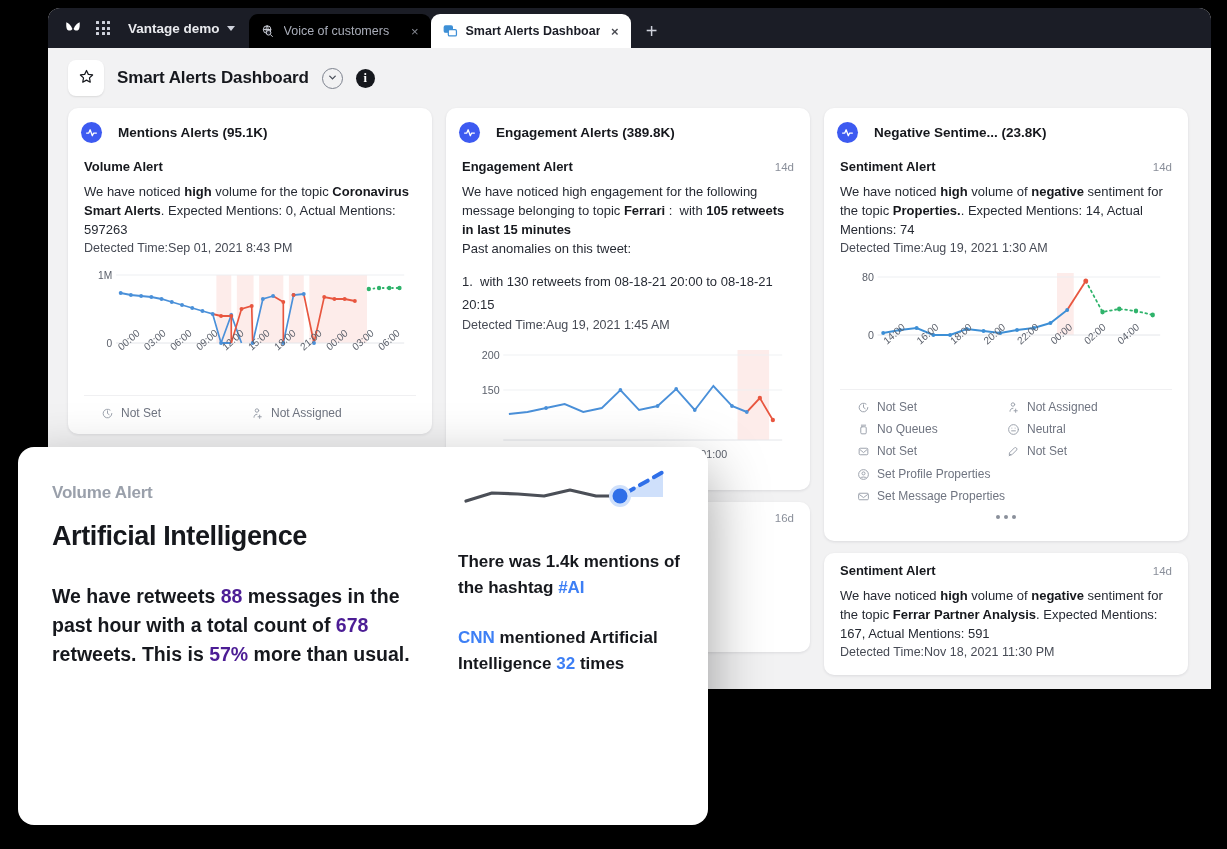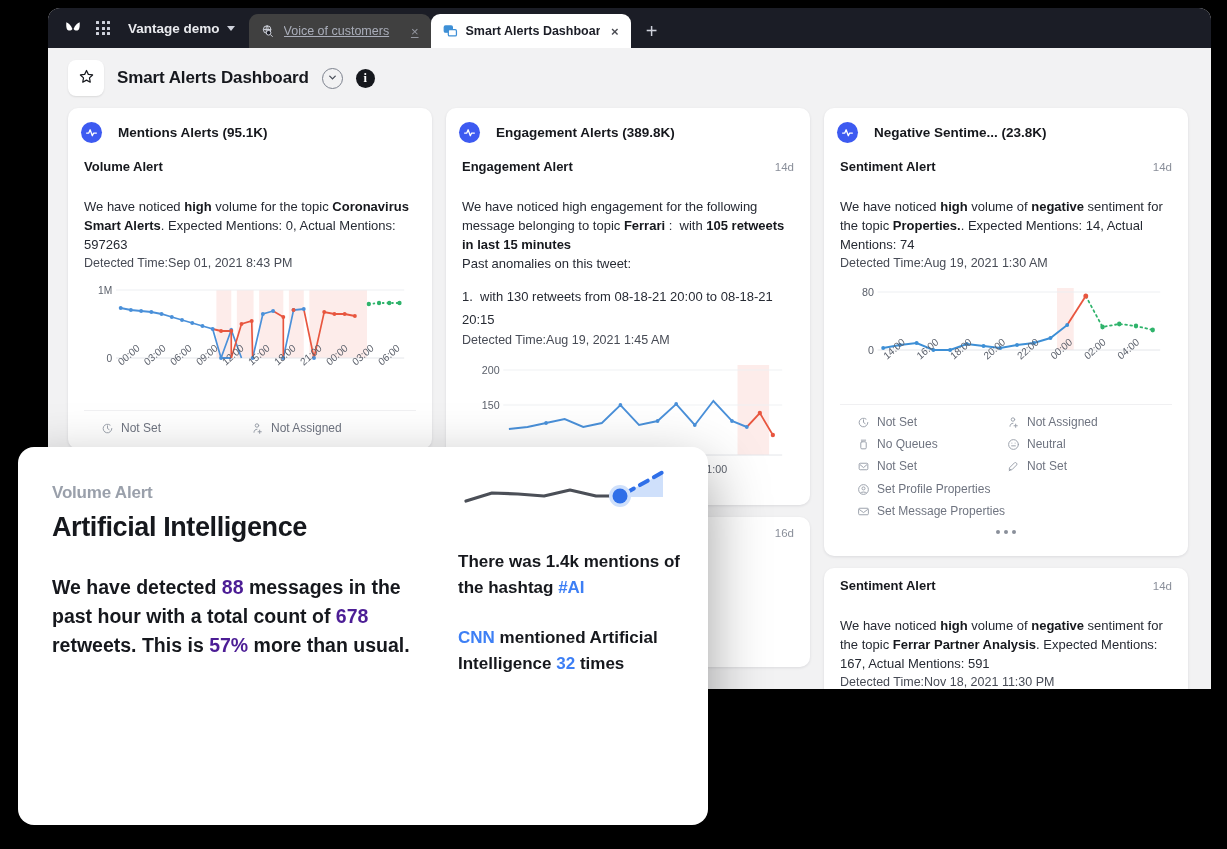--- a/index.html
+++ b/index.html
@@ -45,21 +45,21 @@
   .caret { width:0;height:0;border-left:4px solid transparent;border-right:4px solid transparent;border-top:5px solid #cfd2dc; }
 
   .tab {
     height: 34px; min-width: 182px; max-width: 200px;
     display: flex; align-items: center; gap: 8px;
     padding: 0 9px 0 12px;
     border-radius: 9px 9px 0 0;
     font-size: 12.5px; position: relative;
     cursor: pointer;
   }
-  .tab.inactive { background: #404040; color: #a9adb9; text-decoration: underline; }
+  .tab.inactive { background: #000000; color: #a9adb9; }
   .tab.active { background: #ffffff; color: #1b1d26; font-weight: 600; }
   .tab .t-label { flex: 1; overflow: hidden; text-overflow: clip; white-space: nowrap; }
   .tab .t-close { font-size: 13px; opacity: .8; line-height: 1; padding: 2px 3px; }
   .tab-ico { width: 15px; height: 15px; flex: 0 0 15px; display:flex;align-items:center;justify-content:center; }
   .newtab {
     width: 42px; height: 34px; display: flex; align-items: center; justify-content: center;
     color: #cfd2dc; font-size: 20px; font-weight: 300; cursor: pointer;
   }
 
   
@@ -97,21 +97,21 @@
     width: 21px; height: 21px; border-radius: 50%; background: #3d5af1;
     display: flex; align-items: center; justify-content: center; flex: 0 0 21px;
   }
   .card-head .ttl { font-size: 13.5px; font-weight: 700; color: #16181d; }
 
   .alert { padding: 10px 16px 0 16px; }
   .alert-top { display: flex; justify-content: space-between; align-items: baseline; }
   .alert-kind { font-size: 13px; font-weight: 700; color: #16181d; }
   .alert-age { font-size: 11.5px; color: #8a8f9a; }
   .alert-body {
-    font-size: 13px; line-height: 19px; color: #262a33; margin-top: 23px;
+    font-size: 13px; line-height: 19px; color: #262a33; margin-top: 8px;
   }
   .alert-body b { font-weight: 700; color: #16181d; }
   .alert-sub { font-size: 13px; line-height: 23px; color: #262a33; margin-top: 12px; }
   .alert-time { font-size: 12.5px; color: #474b55; margin-top: 2px; }
 
   
   .chart-wrap { padding: 10px 10px 0 6px; }
   .chart-wrap svg { display: block; width: 100%; }
 
   
@@ -134,21 +134,21 @@
   
   .overlay {
     position: absolute; left: 18px; top: 447px;
     width: 690px; height: 378px;
     background: #fff; border-radius: 16px;
     box-shadow: 0 22px 60px rgba(0,0,0,.38);
     display: flex; overflow: hidden;
   }
   .ov-left { width: 430px; padding: 36px 30px 0 34px; }
   .ov-kind { font-size: 17px; font-weight: 700; color: #9aa0ab; letter-spacing: -.2px; }
-  .ov-title { font-size: 27px; font-weight: 700; color: #16181d; margin-top: 9px; letter-spacing: -.4px; }
+  .ov-title { font-size: 27px; font-weight: 700; color: #16181d; margin-top: 18px; letter-spacing: -.4px; }
   .ov-para { font-size: 19.5px; line-height: 29px; color: #16181d; font-weight: 600; margin-top: 30px; }
   .ov-para .num { color: #4c1d95; font-weight: 600; }
   .ov-right { width: 260px; padding: 16px 22px 0 10px; }
   .ov-chart { height: 60px; margin-bottom: 26px; }
   .ov-line { font-size: 17px; line-height: 26px; color: #16181d; font-weight: 600; margin-bottom: 24px; }
   .ov-line .num { color: #3d7ff5; }
 </style>
 </head>
 <body>
 
@@ -577,21 +577,21 @@
         </div>
       </div>
 
     </div>
   </div>
 
   <div class="overlay">
     <div class="ov-left">
       <div class="ov-kind">Volume Alert</div>
       <div class="ov-title">Artificial Intelligence</div>
-      <div class="ov-para"><span>We have detected </span><span class="num">88</span><span> messages in the past hour with a total count of </span><span class="num">678</span><span> retweets. This is </span><span class="num">57%</span><span> more than usual.</span></div>
+      <div class="ov-para"><span>We have retweets </span><span class="num">88</span><span> messages in the past hour with a total count of </span><span class="num">678</span><span> retweets. This is </span><span class="num">57%</span><span> more than usual.</span></div>
     </div>
     <div class="ov-right">
       <div class="ov-chart">
         <svg viewBox="0 0 230 62" width="230" height="62">
           <path d="M160 34 L205 10 L205 34 Z" fill="#cfe0fb"></path>
           <polyline fill="none" stroke="#4b4f57" stroke-width="3.2" stroke-linecap="round" stroke-linejoin="round" points="8,38 34,30 60,31 86,33 112,27 138,33 162,33"></polyline>
           <path d="M168 30 L205 9" stroke="#2f6fe8" stroke-width="4" stroke-dasharray="9 7" stroke-linecap="round" fill="none"></path>
           <circle cx="162" cy="33" r="11" fill="#cfe0fb"></circle>
           <circle cx="162" cy="33" r="7.5" fill="#2f6fe8"></circle>
         </svg>

